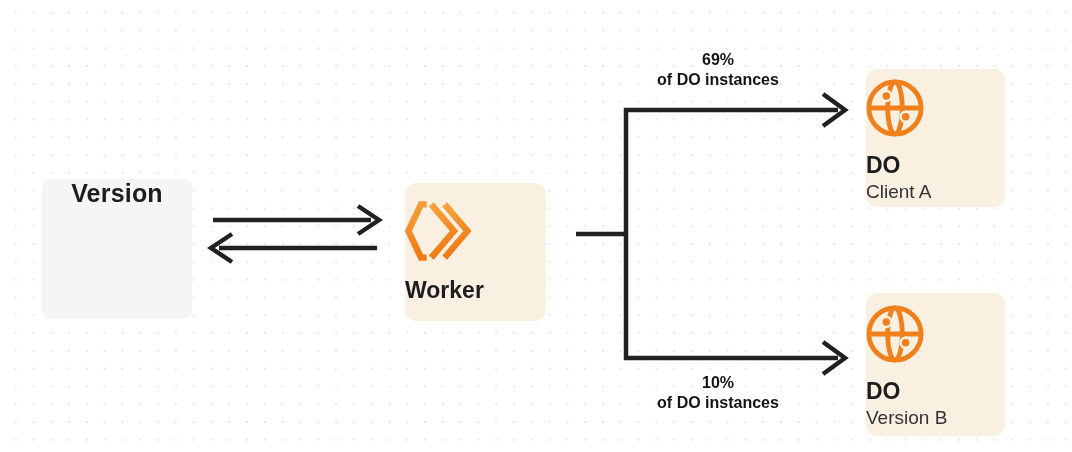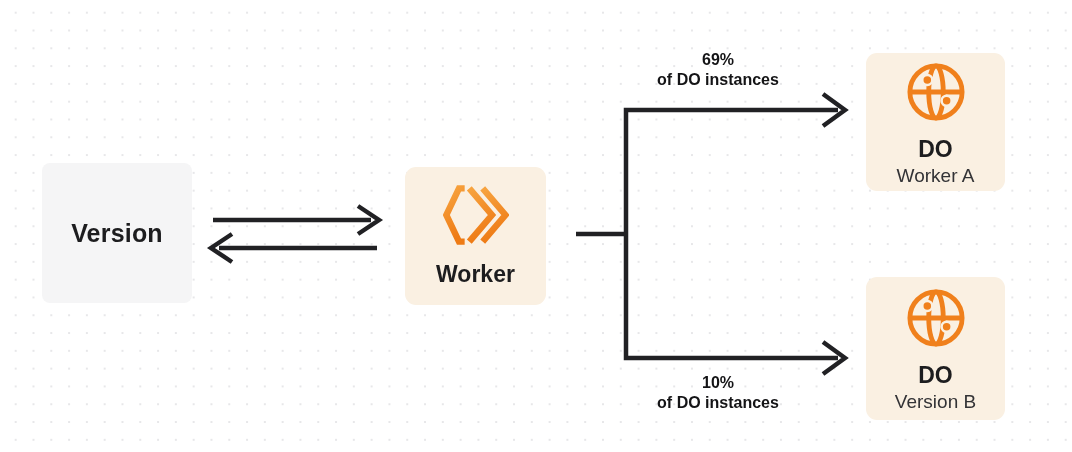--- a/index.html
+++ b/index.html
@@ -11,21 +11,21 @@
     background-color: #ffffff;
     background-image: radial-gradient(circle, #e7e7e9 1.2px, transparent 1.5px);
     background-size: 17.8px 17.8px;
     background-position: 6.8px 3.8px;
     font-family: "Liberation Sans", "DejaVu Sans", sans-serif;
     color: #1d1d1f;
   }
   .wires { position: absolute; left: 0; top: 0; width: 1072px; height: 452px; }
   .wires path { stroke: #212124; stroke-width: 4.5; fill: none; stroke-linecap: butt; stroke-linejoin: miter; }
 
-  .node { position: absolute; display: flex; align-items: center; justify-content: center; box-sizing: border-box; }
+  .node { position: absolute; display: flex; justify-content: center; box-sizing: border-box; margin-top: 16px; }
 
   .client {
     left: 42px; top: 163px; width: 150px; height: 140px;
     background: #f5f5f6; border-radius: 8px;
     font-size: 25px; font-weight: 700; letter-spacing: 0.2px;
   }
 
   .warm { background: #faf0e2; border-radius: 11px; flex-direction: column; }
 
   .worker { left: 405px; top: 167px; width: 141px; height: 138px; gap: 16px; }
@@ -99,21 +99,21 @@
     <svg width="58" height="58" viewBox="0 0 60 60" aria-hidden="true">
       <g stroke="#f0801c" stroke-width="5" fill="none">
         <circle cx="30" cy="30" r="27"></circle>
         <path d="M 3 30 H 57"></path>
         <ellipse cx="30" cy="30" rx="7.5" ry="27"></ellipse>
       </g>
       <circle cx="21" cy="17.5" r="5.2" fill="#f0801c" stroke="#faf0e2" stroke-width="2.6"></circle>
       <circle cx="41" cy="39" r="5.2" fill="#f0801c" stroke="#faf0e2" stroke-width="2.6"></circle>
     </svg>
     <div class="do-title">DO</div>
-    <div class="do-subtitle">Worker A</div>
+    <div class="do-subtitle">Client A</div>
   </div>
 
   <div class="node warm do-node do-b">
     <svg width="58" height="58" viewBox="0 0 60 60" aria-hidden="true">
       <g stroke="#f0801c" stroke-width="5" fill="none">
         <circle cx="30" cy="30" r="27"></circle>
         <path d="M 3 30 H 57"></path>
         <ellipse cx="30" cy="30" rx="7.5" ry="27"></ellipse>
       </g>
       <circle cx="21" cy="17.5" r="5.2" fill="#f0801c" stroke="#faf0e2" stroke-width="2.6"></circle>

